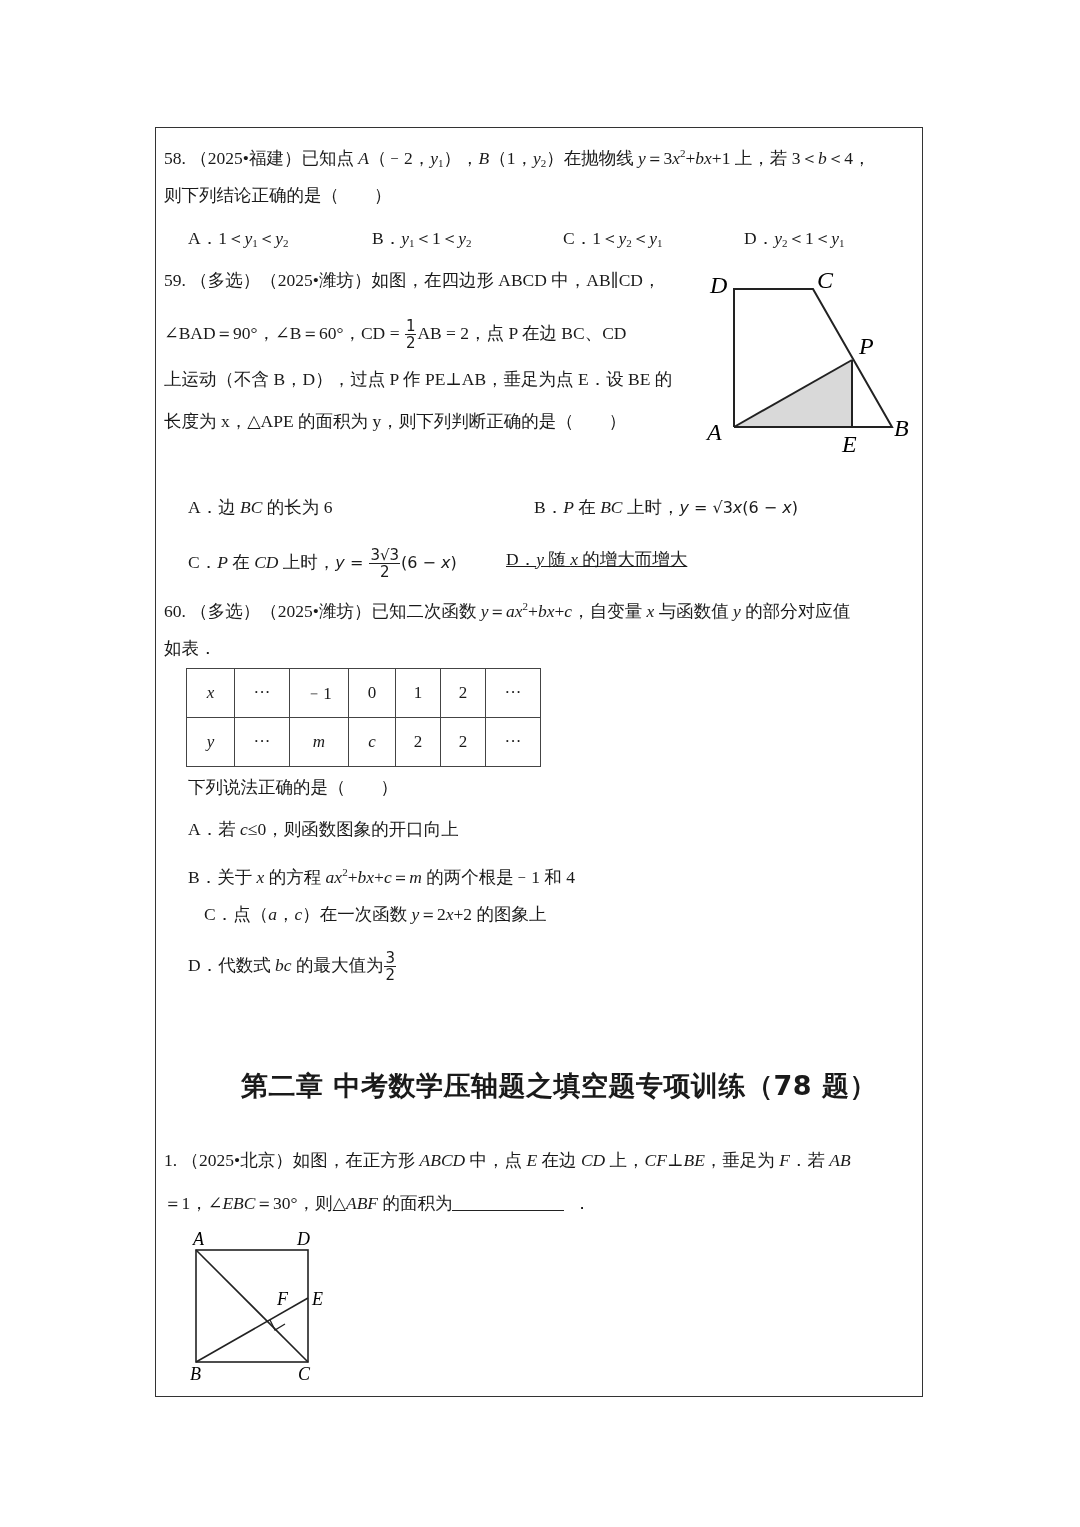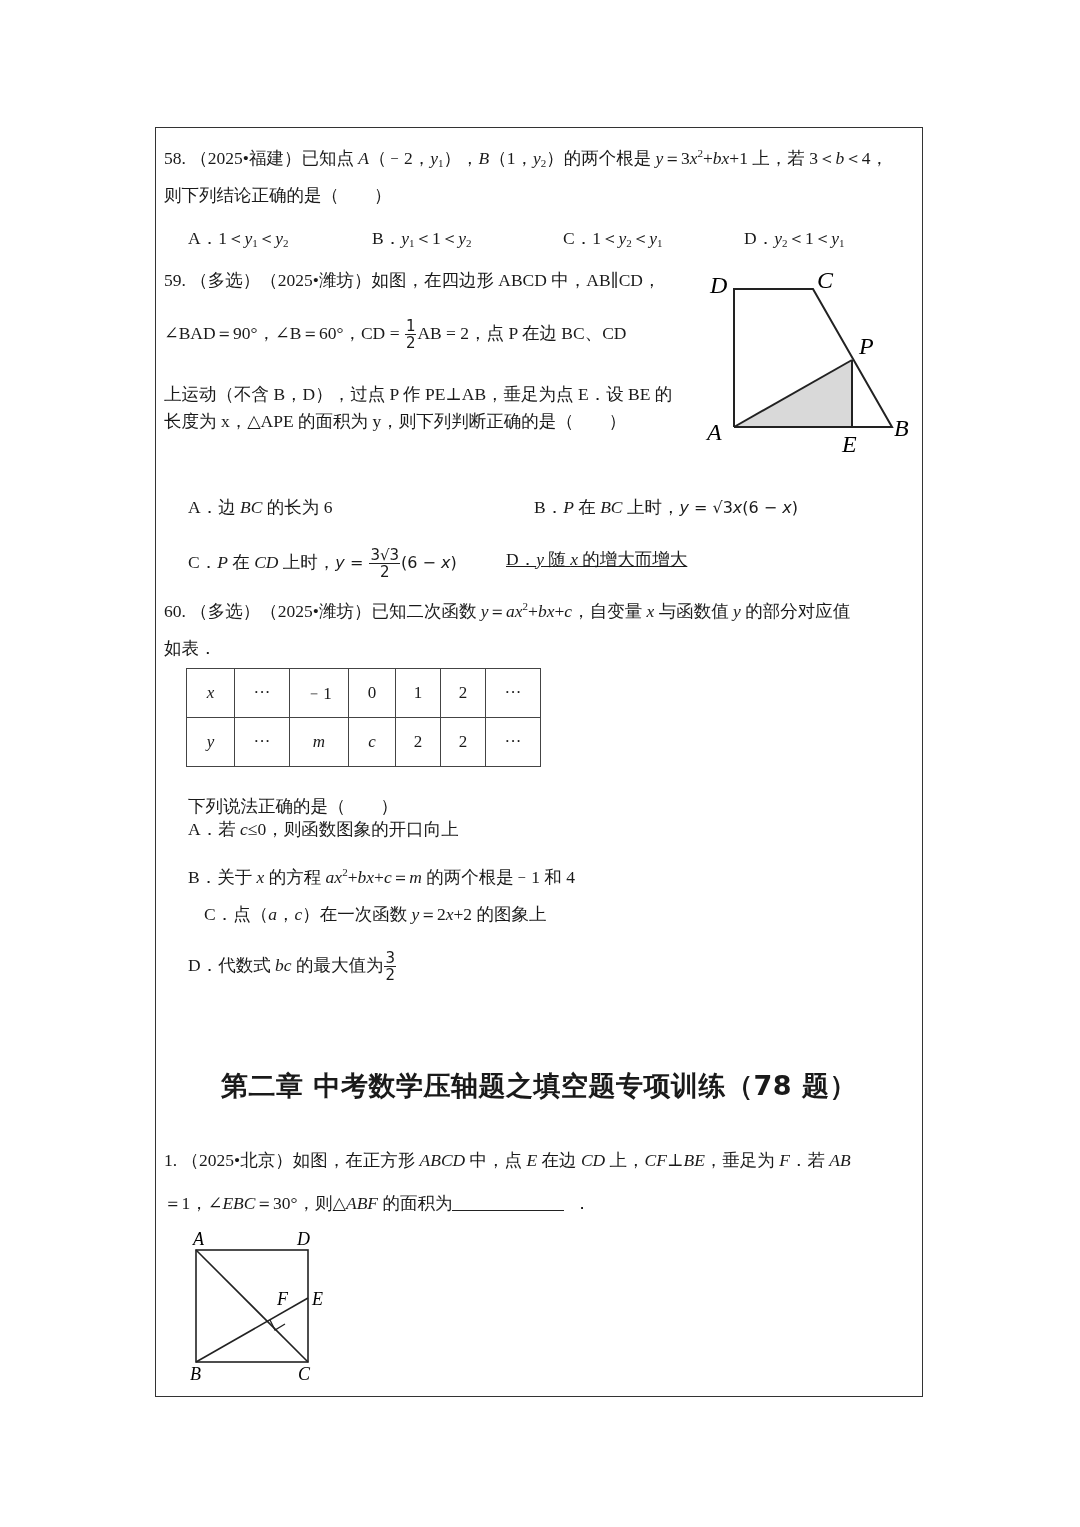--- a/index.html
+++ b/index.html
@@ -1,60 +1,60 @@
 <!DOCTYPE html>
 <html><head>
 <meta charset="utf-8">
 <style>
   html, body { margin: 0; padding: 0; background: #ffffff; }
   body { width: 1080px; height: 1527px; position: relative; overflow: hidden;
          font-family: "Liberation Serif", "DejaVu Serif", serif; color: #1a1a1a; }
   .frame { position: absolute; left: 155px; top: 127px; width: 768px; height: 1270px;
            border: 1.5px solid #333; box-sizing: border-box; }
   .line { position: absolute; left: 164px; font-size: 17.5px; line-height: 24px; white-space: nowrap; }
-  .ind { left: 188px; margin-top: 19px; }
+  .ind { left: 188px; }
   .qnum { font-weight: normal; }
   i { font-style: italic; }
   sub { font-size: 11px; vertical-align: -3px; }
   sup { font-size: 11px; vertical-align: 7px; }
   .frac { display: inline-block; vertical-align: middle; text-align: center; font-family: "DejaVu Sans", sans-serif; font-size: 15px; line-height: 16px; margin: 0 1px; }
   .frac span { display: block; }
   .frac .num { border-bottom: 1px solid #222; padding: 0 1px; }
   .sans { font-family: "DejaVu Sans", sans-serif; font-size: 16px; }
   .opt { position: absolute; font-size: 17.5px; line-height: 24px; white-space: nowrap; }
   table.vals { position: absolute; left: 186px; top: 668px; border-collapse: collapse; font-size: 17px; }
   table.vals td { border: 1px solid #444; height: 48px; text-align: center; padding: 0; }
   .chapter { position: absolute; left: 155px; width: 768px; top: 1068px; text-align: center;
-             font-family: "DejaVu Sans", "Liberation Sans", sans-serif; font-weight: bold; font-size: 27px; letter-spacing: 0.5px; }
+             font-family: "DejaVu Sans", "Liberation Sans", sans-serif; font-weight: bold; font-size: 27px; letter-spacing: 0.5px; padding-left: 20px; }
   .blank { display: inline-block; width: 112px; border-bottom: 1px solid #222; height: 18px; vertical-align: -2px; }
   svg text { font-family: "Liberation Serif", serif; font-style: italic; }
 </style>
 </head>
 <body>
 
 <div class="frame"></div>
 
 <div class="line" style="top:141px;">
   <span class="qnum">58.</span>
-  <span>（2025•福建）</span><span>已知点 </span><i>A</i><span>（﹣2，</span><i>y</i><sub>1</sub><span>），</span><i>B</i><span>（1，</span><i>y</i><sub>2</sub><span>）的两个根是 </span><i>y</i>＝3<i>x</i><sup>2</sup>+<i>bx</i>+1<span> 上，若 3＜</span><i>b</i><span>＜4，</span>
+  <span>（2025•福建）</span><span>已知点 </span><i>A</i><span>（﹣2，</span><i>y</i><sub>1</sub><span>），</span><i>B</i><span>（1，</span><i>y</i><sub>2</sub><span>）在抛物线 </span><i>y</i>＝3<i>x</i><sup>2</sup>+<i>bx</i>+1<span> 上，若 3＜</span><i>b</i><span>＜4，</span>
 </div>
 <div class="line" style="top:183px;">则下列结论正确的是（　　）</div>
 <div class="opt" style="left:188px; top:226px;"><span>A．</span>1＜<i>y</i><sub>1</sub>＜<i>y</i><sub>2</sub></div>
 <div class="opt" style="left:372px; top:226px;"><span>B．</span><i>y</i><sub>1</sub>＜1＜<i>y</i><sub>2</sub></div>
 <div class="opt" style="left:563px; top:226px;"><span>C．</span>1＜<i>y</i><sub>2</sub>＜<i>y</i><sub>1</sub></div>
 <div class="opt" style="left:744px; top:226px;"><span>D．</span><i>y</i><sub>2</sub>＜1＜<i>y</i><sub>1</sub></div>
 
 <div class="line" style="top:268px;">
   <span class="qnum">59.</span>
   <span>（多选）（2025•潍坊）</span><span>如图，在四边形 ABCD 中，AB∥CD，</span>
 </div>
 <div class="line" style="top:318px;">
   <span>∠BAD＝90°，∠B＝60°，CD = </span><span class="frac"><span class="num">1</span><span>2</span></span><span>AB = 2，点 P 在边 BC、CD</span>
 </div>
-<div class="line" style="top:367px;margin-top:15px;">上运动（不含 B，D），过点 P 作 PE⊥AB，垂足为点 E．设 BE 的</div>
+<div class="line" style="top:367px;">上运动（不含 B，D），过点 P 作 PE⊥AB，垂足为点 E．设 BE 的</div>
 <div class="line" style="top:409px;">长度为 x，△APE 的面积为 y，则下列判断正确的是（　　）</div>
 
 <svg style="position:absolute; left:700px; top:260px;" width="225" height="200" viewBox="0 0 225 200">
   <polygon points="34,167 152,100 152,167" fill="#d9d9d9" stroke="none"></polygon>
   <polyline points="34,167 34,29 113,29 192,167 34,167" fill="none" stroke="#222" stroke-width="2"></polyline>
   <line x1="34" y1="167" x2="152" y2="100" stroke="#222" stroke-width="2"></line>
   <line x1="152" y1="100" x2="152" y2="167" stroke="#222" stroke-width="2"></line>
   <text x="10" y="33" font-size="24">D</text>
   <text x="117" y="28" font-size="24">C</text>
   <text x="159" y="94" font-size="24">P</text>

